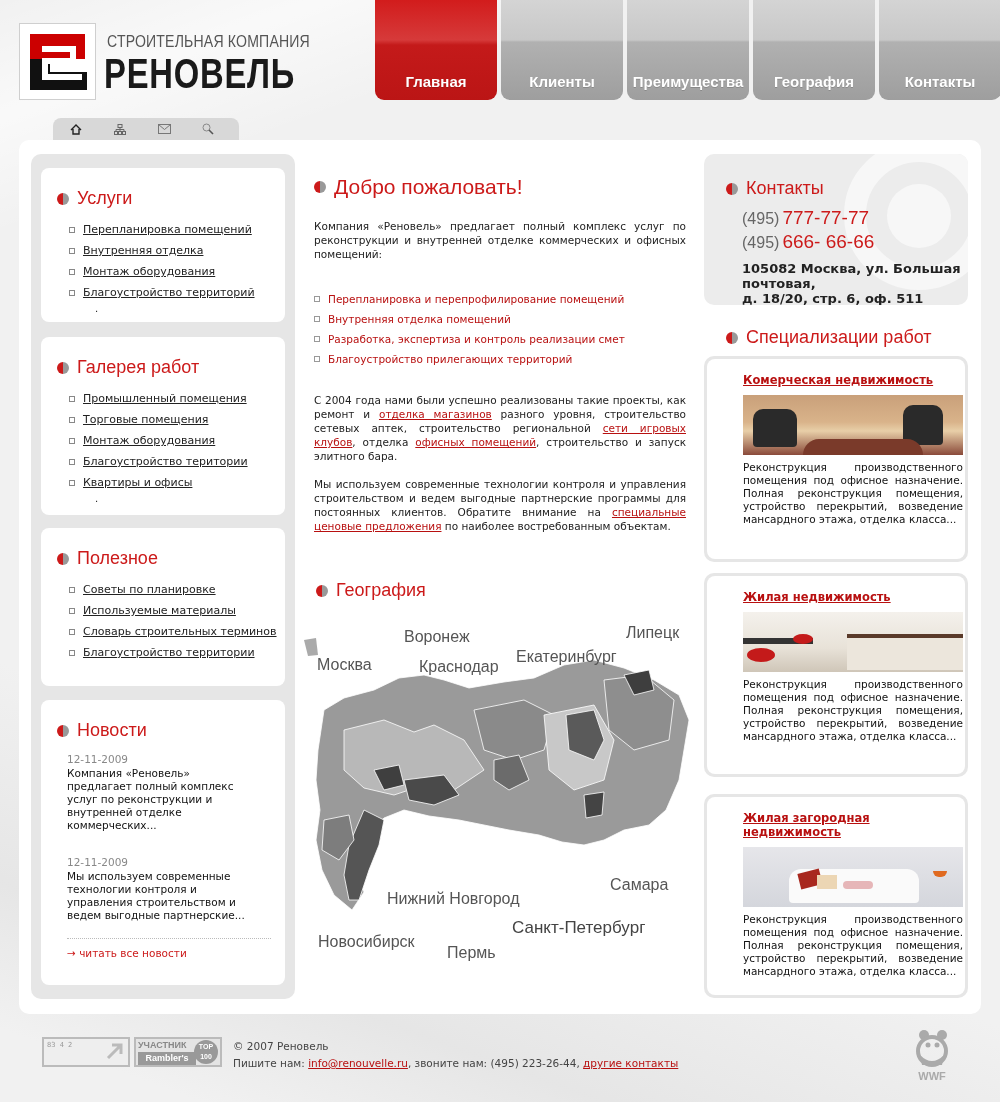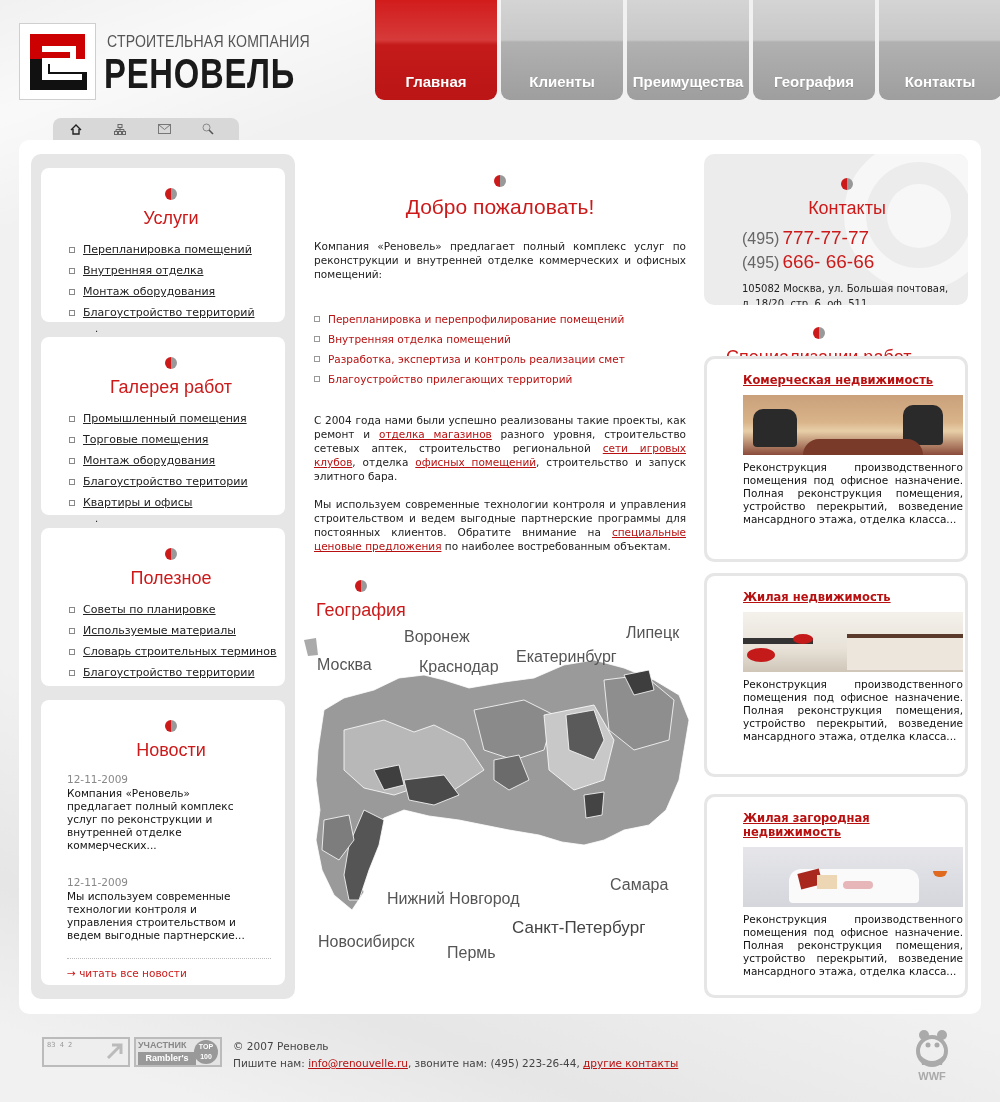--- a/index.html
+++ b/index.html
@@ -64,21 +64,21 @@
   .left-col {
     position: absolute; left: 31px; top: 154px; width: 264px; height: 845px;
     background: #e6e6e6; border-radius: 10px;
   }
   .lbox {
     position: absolute; left: 41px; width: 244px; background: #fff; border-radius: 8px;
     padding: 20px 0 0 16px;
   }
   .sec-title {
     display: flex; align-items: center; gap: 8px;
-    font-family: "Liberation Sans", sans-serif; color: #cc1a1a; font-size: 18px; flex-direction: column;
+    font-family: "Liberation Sans", sans-serif; color: #cc1a1a; font-size: 18px;
   }
   .half-dot { width: 12px; height: 12px; border-radius: 50%; background: linear-gradient(90deg, #cc1a1a 50%, #999 50%); flex: none; }
   .lbox ul { list-style: none; margin-top: 10px; padding-left: 12px; }
   .lbox li { height: 21px; display: flex; align-items: center; font-size: 11px; }
   .lbox li::before {
     content: ""; width: 4px; height: 4px; border: 1px solid #888; margin-right: 8px; flex: none;
   }
   .lbox li a { color: #222; text-decoration: underline; }
   .lbox .dot { padding-left: 38px; font-size: 10px; line-height: 12px; }
   .news-item { padding-left: 10px; margin-top: 12px; }
@@ -103,21 +103,21 @@
     background: #ececec; border-radius: 10px; overflow: hidden; padding: 24px 0 0 22px;
   }
   .dial {
     position: absolute; left: 140px; top: -14px; width: 150px; height: 150px; border-radius: 50%;
     border: 22px solid #f7f7f7;
   }
   .dial-center { position: absolute; left: 183px; top: 30px; width: 64px; height: 64px; border-radius: 50%; background: #f7f7f7; }
   .phones { margin-top: 8px; padding-left: 16px; font-family: "Liberation Sans", sans-serif; line-height: 21px; position: relative; }
   .phones .code { color: #666; font-size: 16px; }
   .phones .num { color: #cc1a1a; font-size: 19px; }
-  .address { margin-top: 6px; padding-left: 16px; font-size: 10px; line-height: 15px; color: #222; position: relative; }
+  .address { margin-top: 6px; padding-left: 16px; font-size: 13px; line-height: 15px; color: #222; position: relative; font-weight: bold; }
   .spec-title { position: absolute; left: 726px; top: 327px; }
   .spec-wrap {
     position: absolute; left: 704px; width: 264px; background: #e6e6e6; border-radius: 10px; padding: 3px;
   }
   .spec-card { background: #fff; border-radius: 8px; height: 100%; padding: 14px 0 0 36px; }
   .spec-card a.h { color: #b81010; font-weight: bold; font-size: 11.5px; text-decoration: underline; }
   .spec-img { width: 220px; height: 60px; margin-top: 8px; }
   .spec-card p { width: 220px; margin-top: 6px; font-size: 10.5px; line-height: 13px; text-align: justify; color: #111; }
   
   .footer-badge { position: absolute; top: 1037px; height: 30px; border: 2px solid #bbb; background: #eee; }

